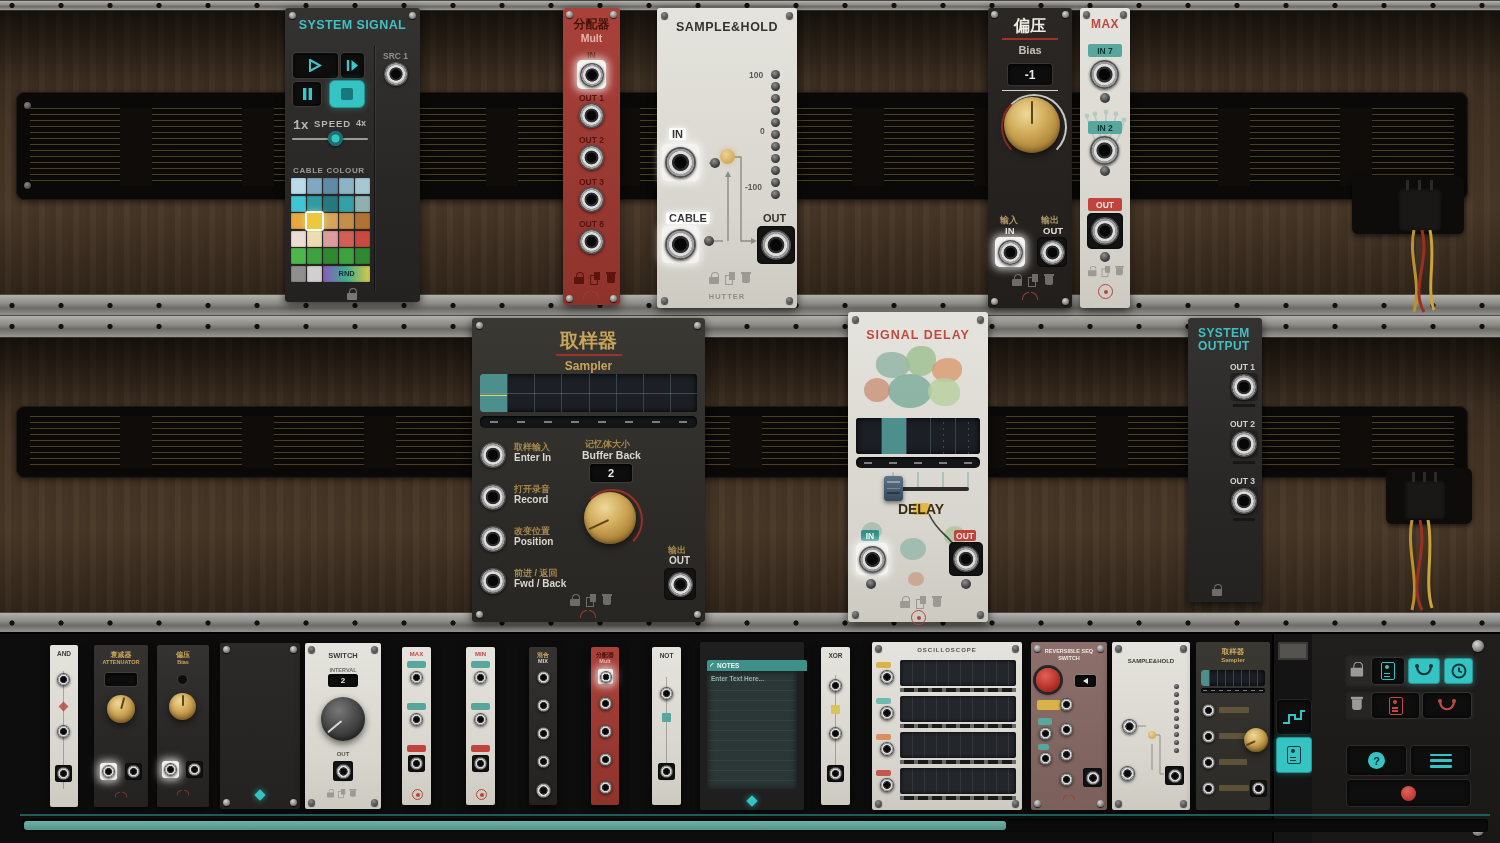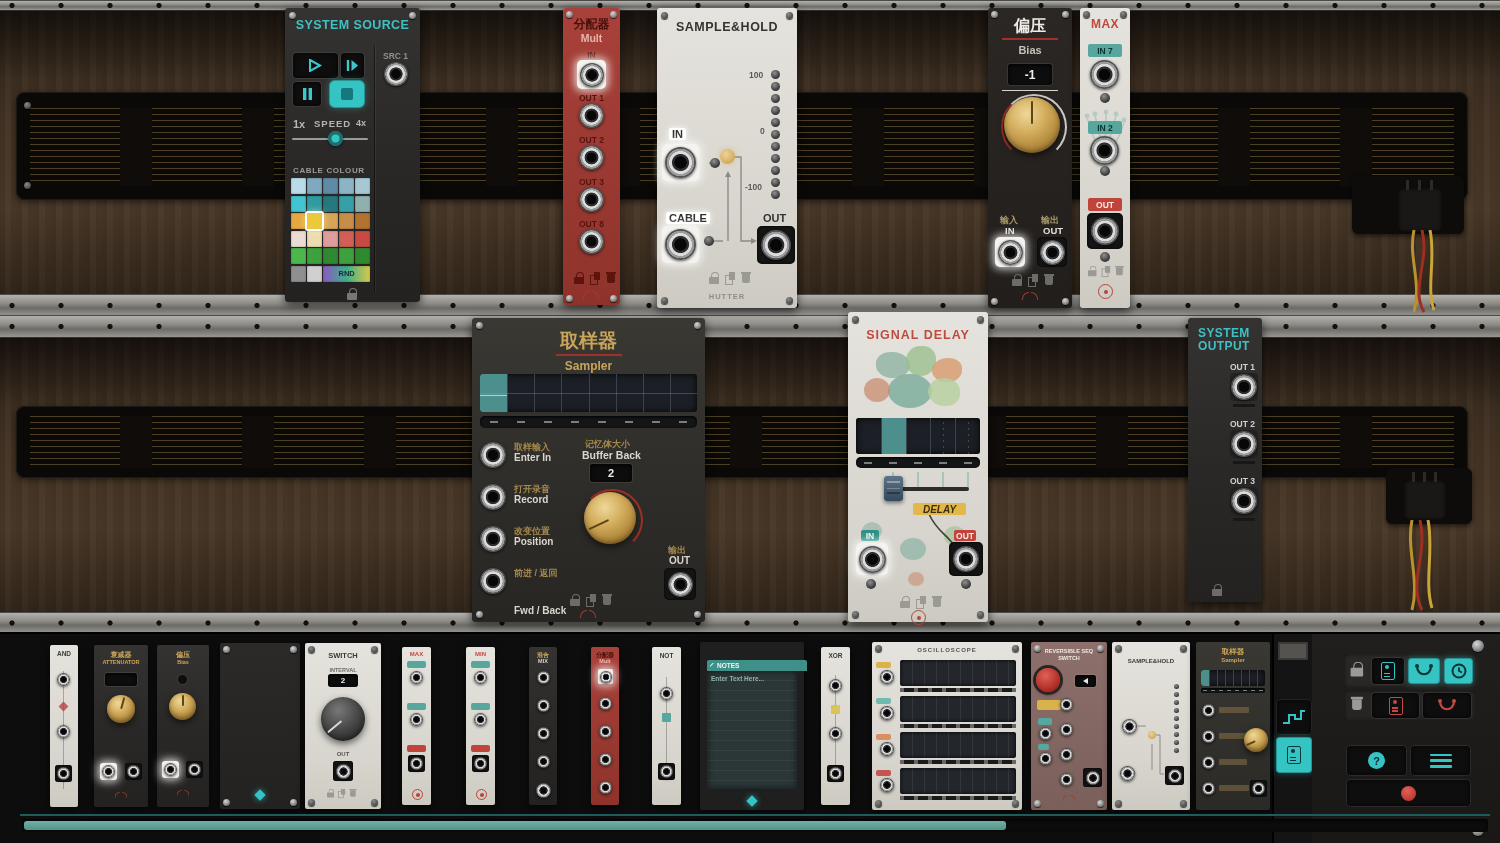--- a/index.html
+++ b/index.html
@@ -132,42 +132,42 @@
   </div>
   <svg class="abs" style="left:1398px;top:520px;" width="60" height="92" viewBox="0 0 60 92">
     <path d="M14 0 C 8 30, 22 60, 14 90" stroke="#b8922f" stroke-width="3" fill="none"></path>
     <path d="M22 0 C 30 35, 10 62, 24 90" stroke="#9c2f22" stroke-width="3" fill="none"></path>
     <path d="M30 0 C 36 30, 26 62, 34 88" stroke="#caa53a" stroke-width="3" fill="none"></path>
   </svg>
 
   <div class="mod mdark" style="left:285px;top:8px;width:135px;height:294px;">
     <div class="scr" style="left:4px;top:4px;"></div>
     <div class="scr" style="right:4px;top:4px;"></div>
-    <div class="ttl" style="top:10px;font-size:12.5px;color:#3fc0c4;letter-spacing:.4px;">SYSTEM SOURCE</div>
+    <div class="ttl" style="top:10px;font-size:12.5px;color:#3fc0c4;letter-spacing:.4px;">SYSTEM SIGNAL</div>
     <div class="btn" style="left:8px;top:45px;width:45px;height:25px;">
       <svg width="15" height="13" viewBox="0 0 15 13">
           <path d="M2 1 L12 6.5 L2 12 Z" fill="none" stroke="#3fc6ca" stroke-width="2"></path>
         </svg>
     </div>
     <div class="btn" style="left:56px;top:45px;width:23px;height:25px;">
       <svg width="13" height="13" viewBox="0 0 13 13">
           <path d="M2 1 V12" stroke="#3fc6ca" stroke-width="2.4"></path>
           <path d="M5.5 1 L12 6.5 L5.5 12 Z" fill="#3fc6ca"></path>
         </svg>
     </div>
     <div class="btn" style="left:8px;top:74px;width:28px;height:24px;">
       <svg width="11" height="12" viewBox="0 0 11 12">
           <rect x="1" y="0" width="3.4" height="12" fill="#3fc6ca"></rect>
           <rect x="6.6" y="0" width="3.4" height="12" fill="#3fc6ca"></rect>
         </svg>
     </div>
     <div class="btn teal" style="left:44px;top:72px;width:36px;height:28px;border-radius:6px;">
       <div style="width:12px;height:12px;background:#17777c;border-radius:2px;"></div>
     </div>
-    <div class="txt" style="left:8px;top:110px;font-size:11px;color:#b5b5b2;">1x</div>
+    <div class="txt" style="left:8px;top:110px;font-size:13px;color:#b5b5b2;font-family:Liberation Mono, monospace;">1x</div>
     <div class="txt" style="left:29px;top:110px;font-size:9.5px;color:#b5b5b2;letter-spacing:1px;">SPEED</div>
     <div class="txt" style="left:71px;top:110px;font-size:9px;color:#b5b5b2;">4x</div>
     <div class="abs" style="left:7px;top:130px;width:76px;height:2px;background:#9a9a96;border-radius:1px;"></div>
     <div class="abs" style="left:43px;top:123px;width:15px;height:15px;border-radius:50%;background:#35c4c4;box-shadow:inset 0 0 0 3.5px rgba(10,40,42,.55),0 1px 3px rgba(0,0,0,.6);"></div>
     <div class="txt" style="left:8px;top:158px;font-size:8px;color:#9a9a98;letter-spacing:.6px;">CABLE COLOUR</div>
     <div class="pal" style="left:6px;top:170px;width:79px;">
       <div class="tile" style="background-color: rgb(185, 220, 232);"></div>
       <div class="tile" style="background-color: rgb(127, 169, 192);"></div>
       <div class="tile" style="background-color: rgb(94, 139, 166);"></div>
       <div class="tile" style="background-color: rgb(139, 180, 199);"></div>
@@ -399,21 +399,21 @@
     <div class="txt" style="left:42px;top:176px;font-size:10px;color:#d9d6ce;">Record</div>
     <div class="jw" style="left:8px;top:208px;width:26px;height:26px;">
         <div class="jack" style="width:26px;height:26px;"></div>
       </div>
     <div class="txt" style="left:42px;top:207px;font-size:9px;color:#a5894d;">改变位置</div>
     <div class="txt" style="left:42px;top:218px;font-size:10px;color:#d9d6ce;">Position</div>
     <div class="jw" style="left:8px;top:250px;width:26px;height:26px;">
         <div class="jack" style="width:26px;height:26px;"></div>
       </div>
     <div class="txt" style="left:42px;top:249px;font-size:9px;color:#a5894d;">前进 / 返回</div>
-    <div class="txt" style="left:42px;top:260px;font-size:10px;color:#d9d6ce;margin-top:27px;">Fwd / Back</div>
+    <div class="txt" style="left:42px;top:260px;font-size:10px;color:#d9d6ce;">Fwd / Back</div>
     <div class="txt" style="left:113px;top:120px;font-size:9px;color:#a5894d;">记忆体大小</div>
     <div class="txt" style="left:110px;top:131px;font-size:10.5px;color:#d9d6ce;">Buffer Back</div>
     <div class="disp" style="left:118px;top:146px;width:42px;height:18px;font-size:11px;">2</div>
     <div class="abs" style="left:109px;top:171px;width:58px;height:58px;border-radius:50%;border:2.5px solid transparent;border-top-color:#a03028;border-right-color:#a03028;"></div>
     <div class="knob" style="left:112px;top:174px;width:52px;height:52px;">
         <div class="ptr" style="transform:rotate(-115deg);"></div>
       </div>
     <div class="txt" style="left:196px;top:226px;font-size:9px;color:#a5894d;">输出</div>
     <div class="txt" style="left:197px;top:237px;font-size:10px;color:#d9d6ce;">OUT</div>
     <div class="jw dk" style="left:192px;top:250px;width:32px;height:32px;">
@@ -460,21 +460,21 @@
     <svg class="abs" style="left:0;top:0;" width="140" height="310" viewBox="0 0 140 310">
       <path d="M45 160 V176 M70 160 V176 M95 160 V176 M120 160 V176" stroke="#9fbab2" stroke-width="1.5"></path>
       <path d="M81 202 C 88 218, 98 222, 105 232" stroke="#3e3e3a" stroke-width="1.6" fill="none"></path>
     </svg>
     <div class="abs" style="left:36px;top:175px;width:85px;height:3.5px;background:#2c2c2a;border-radius:2px;"></div>
     <div class="abs" style="left:36px;top:164px;width:19px;height:25px;border-radius:3px;background:linear-gradient(180deg,#5d7486,#34495c);box-shadow:0 2px 4px rgba(0,0,0,.5);">
       <div style="margin:5px 3px;height:1.5px;background:rgba(255,255,255,.35);"></div>
       <div style="margin:3px 3px;height:1.5px;background:rgba(255,255,255,.25);"></div>
       <div style="margin:3px 3px;height:1.5px;background:rgba(0,0,0,.35);"></div>
     </div>
-    <div class="tag" style="left:65px;top:191px;width:53px;height:12px;background:#e3b84a;color:#3a2e10;font-size:10px;font-style:italic;">DELAY</div>
+    <div class="tag" style="left:65px;top:191px;width:16px;height:12px;background:#e3b84a;color:#3a2e10;font-size:14px;">DELAY</div>
     <div class="tag" style="left:13px;top:218px;width:18px;height:11px;background:#2e8f86;color:#eefaf6;font-size:8.5px;">IN</div>
     <div class="jw hl" style="left:8px;top:231px;width:32px;height:32px;">
         <div class="jack" style="width:27px;height:27px;"></div>
       </div>
     <div class="led" style="left:18px;top:267px;width:10px;height:10px;"></div>
     <div class="tag" style="left:106px;top:218px;width:22px;height:11px;background:#c0443c;color:#fbe8e4;font-size:8.5px;">OUT</div>
     <div class="jw dk" style="left:101px;top:230px;width:34px;height:34px;">
         <div class="jack" style="width:26px;height:26px;"></div>
       </div>
     <div class="led" style="left:113px;top:267px;width:10px;height:10px;"></div>

